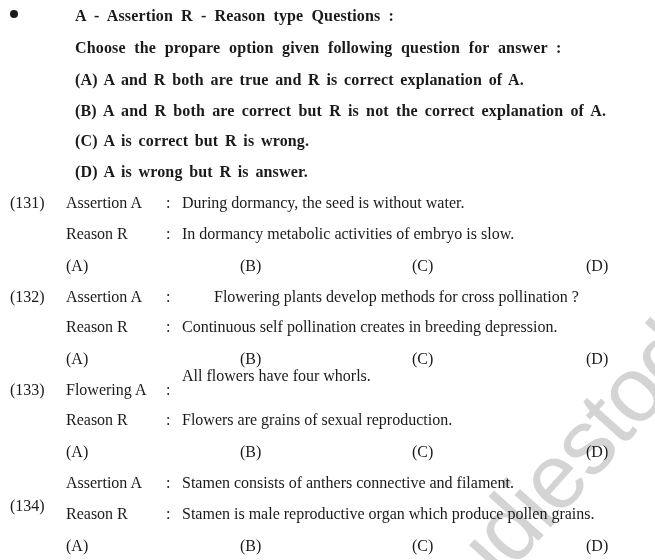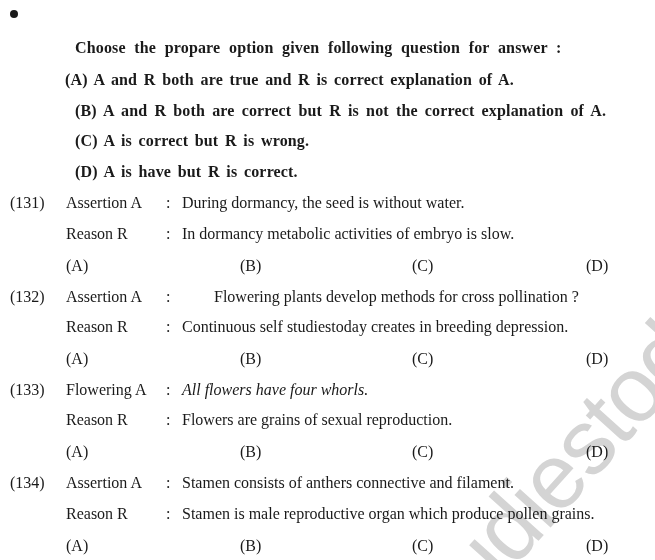--- a/index.html
+++ b/index.html
@@ -69,25 +69,26 @@
     .opt-d { left: 586px; }
   </style>
 </head>
 <body>
 
 <div class="page">
 
   <div class="watermark">studiestoday.com</div>
 
   <div class="bullet"></div>
+  <div class="line bold" style="left:75px; top:8px; word-spacing:4px;">A - Assertion    R - Reason type Questions :</div>
   <div class="line bold" style="left:75px; top:40px; word-spacing:4.5px;">Choose the propare option given following question for answer :</div>
-  <div class="line bold" style="left:65px; top:72px;font-family:Liberation Serif, serif;">(A) A and R both are true and R is correct explanation of A.</div>
+  <div class="line bold" style="left:75px; top:72px;font-family:Liberation Serif, serif;">(A) A and R both are true and R is correct explanation of A.</div>
   <div class="line bold" style="left:75px; top:103px; word-spacing:3px;">(B) A and R both are correct but R is not the correct explanation of A.</div>
   <div class="line bold" style="left:75px; top:133px;text-align:right;">(C) A is correct but R is wrong.</div>
-  <div class="line bold" style="left:75px; top:164px;">(D) A is have but R is correct.</div>
+  <div class="line bold" style="left:75px; top:164px;">(D) A is wrong but R is answer.</div>
 
   <div>
     <div class="line reg qnum" style="top:195px;">(131)</div>
     <div class="line reg qlabel" style="top:195px;">Assertion A</div>
     <div class="line reg qcolon" style="top:195px;">:</div>
     <div class="line reg qtext" style="top:195px;">During dormancy, the seed is without water.</div>
     <div class="line reg qlabel" style="top:226px;">Reason  R</div>
     <div class="line reg qcolon" style="top:226px;">:</div>
     <div class="line reg qtext" style="top:226px;">In dormancy metabolic activities of embryo is slow.</div>
     <div class="line reg opt-a" style="top:258px;">(A)</div>
@@ -96,43 +97,43 @@
     <div class="line reg opt-d" style="top:258px;">(D)</div>
   </div>
 
   <div>
     <div class="line reg qnum" style="top:289px;">(132)</div>
     <div class="line reg qlabel" style="top:289px;">Assertion A</div>
     <div class="line reg qcolon" style="top:289px;">:</div>
     <div class="line reg qtext" style="top:289px;margin-left:32px;">Flowering plants develop methods for cross pollination ?</div>
     <div class="line reg qlabel" style="top:319px;">Reason  R</div>
     <div class="line reg qcolon" style="top:319px;">:</div>
-    <div class="line reg qtext" style="top:319px;">Continuous self studiestoday creates in breeding depression.</div>
+    <div class="line reg qtext" style="top:319px;">Continuous self pollination creates in breeding depression.</div>
     <div class="line reg opt-a" style="top:351px;">(A)</div>
     <div class="line reg opt-b" style="top:351px;">(B)</div>
     <div class="line reg opt-c" style="top:351px;">(C)</div>
     <div class="line reg opt-d" style="top:351px;">(D)</div>
   </div>
 
   <div>
     <div class="line reg qnum" style="top:382px;">(133)</div>
     <div class="line reg qlabel" style="top:382px;">Flowering A</div>
     <div class="line reg qcolon" style="top:382px;">:</div>
-    <div class="line reg qtext" style="top:382px;font-style:italic;">All flowers have four whorls.</div>
+    <div class="line reg qtext" style="top:368px;">All flowers have four whorls.</div>
     <div class="line reg qlabel" style="top:412px;">Reason  R</div>
     <div class="line reg qcolon" style="top:412px;">:</div>
     <div class="line reg qtext" style="top:412px;">Flowers are grains of sexual reproduction.</div>
     <div class="line reg opt-a" style="top:444px;">(A)</div>
     <div class="line reg opt-b" style="top:444px;">(B)</div>
     <div class="line reg opt-c" style="top:444px;">(C)</div>
     <div class="line reg opt-d" style="top:444px;">(D)</div>
   </div>
 
   <div>
-    <div class="line reg qnum" style="top:475px;font-family:Liberation Serif, serif;">(134)</div>
+    <div class="line reg qnum" style="top:498px;font-family:Liberation Serif, serif;">(134)</div>
     <div class="line reg qlabel" style="top:475px;">Assertion A</div>
     <div class="line reg qcolon" style="top:475px;">:</div>
     <div class="line reg qtext" style="top:475px;">Stamen consists of anthers connective and filament.</div>
     <div class="line reg qlabel" style="top:506px;">Reason  R</div>
     <div class="line reg qcolon" style="top:506px;">:</div>
     <div class="line reg qtext" style="top:506px;">Stamen is male reproductive organ which produce pollen grains.</div>
     <div class="line reg opt-a" style="top:538px;">(A)</div>
     <div class="line reg opt-b" style="top:538px;">(B)</div>
     <div class="line reg opt-c" style="top:538px;">(C)</div>
     <div class="line reg opt-d" style="top:538px;">(D)</div>

